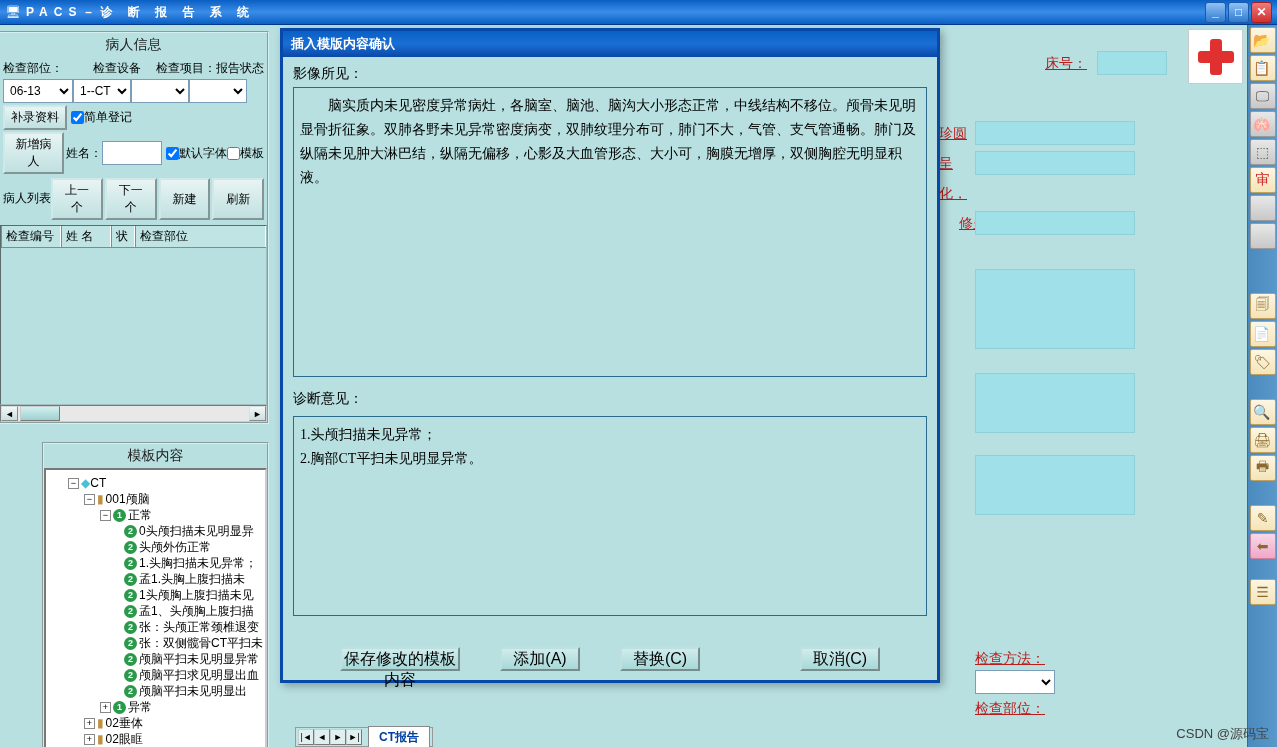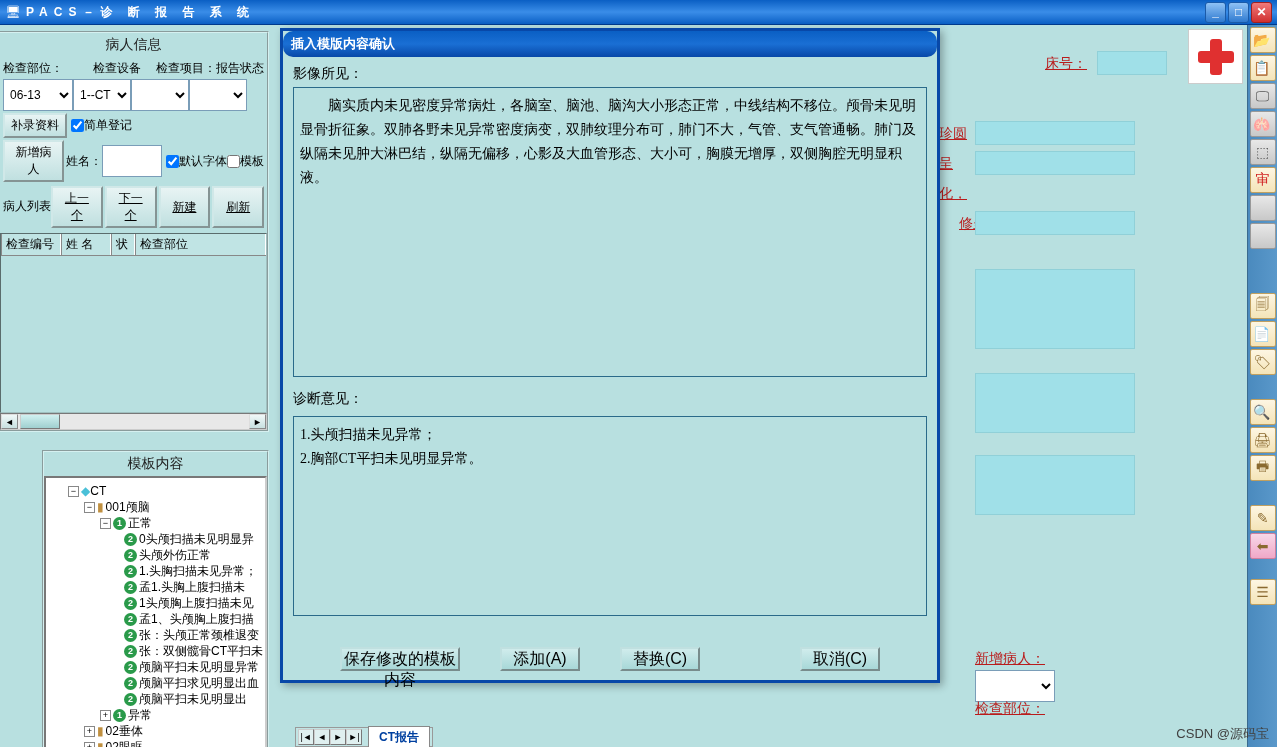--- a/index.html
+++ b/index.html
@@ -16,21 +16,21 @@
 .main { display: flex; height: 722px; }
 
 
 .left-panel { width: 275px; display: flex; flex-direction: column; gap: 18px; padding: 6px; align-items: flex-end; }
 .panel { background: #b8e0e0; border: 2px groove #d5f0f0; }
 .panel-header { text-align: center; padding: 3px; font-size: 14px; color: #222; }
 .patient-info { flex: 0 0 auto; }
 .filters { padding: 3px; }
 .filter-row { display: flex; align-items: center; gap: 0; margin-bottom: 2px; flex-wrap:nowrap; }
 .filter-row label { white-space: nowrap; font-size: 12px; }
-select, input[type=text] { border: 1px solid #7a9db8; background: white; font-size: 12px; height: 32px; padding: 0 2px; }
+select, input[type=text] { border: 1px solid #7a9db8; background: white; font-size: 12px; height: 24px; padding: 0 2px; }
 .small-sel { width: 58px; }
 .btn-classic { background: linear-gradient(to bottom, #e8f4f4, #c0e0e0); border: 2px outset #d0e8e8; padding: 2px 6px; font-size: 12px; cursor: pointer; }
 .nav-buttons { display:flex; gap:2px; margin-top:2px;}
 .nav-buttons .btn-classic { flex:1; }
 
 .table-area { background: #b8e0e0; border: 1px inset #a0c0c0; height: 180px; overflow: auto; }
 .table-header { display: flex; background: #c0e4e4; border-bottom: 1px solid #888; }
 .table-header .th { border-right: 1px solid #fff; border-left:1px solid #888; padding: 2px 4px; font-size: 12px; }
 .scrollbar-h { height: 17px; background: #e8e8e8; border: 1px inset #ccc; display: flex; align-items: center; }
 .scroll-arrow { width: 17px; height: 15px; background: linear-gradient(to bottom, #f0f8f8, #c8e0e0); border: 1px outset #ddd; display:flex; align-items:center; justify-content:center; font-size:9px;}
@@ -51,21 +51,21 @@
 
 .right-toolbar { width: 30px; background: linear-gradient(to right, #4a8abe, #5a98ca); display: flex; flex-direction: column; align-items: center; padding-top: 2px; gap: 2px; border-left:1px solid #3a6a8e;}
 .tool-btn { width: 26px; height: 26px; background: linear-gradient(to bottom, #fdf6e3, #f4e4b8); border: 1px solid #c0a060; border-radius: 2px; cursor: pointer; display:flex; align-items:center; justify-content:center; font-size:14px; color:#8a6a30;}
 .tool-btn.gray { background: linear-gradient(to bottom, #e8e8e8, #c8c8c8); border-color:#999; color:#555;}
 .tool-btn.red { color:#d02020; }
 .tool-btn.pink { background: linear-gradient(to bottom, #f8d8e8, #f0a8c8); border-color:#d0809f;}
 .tool-spacer { height: 40px; }
 
 
 .modal { position: absolute; left: 280px; top: 28px; width: 660px; height: 655px; background: #b8e0e0; border: 3px solid #0848a8; box-shadow: 3px 3px 8px rgba(0,0,0,0.3); z-index: 100; }
-.modal-title { background: linear-gradient(to bottom, #0a5fc4, #1a6fd4, #0848a8); color: white; padding: 4px 8px; font-weight: bold; font-size: 13px; border-radius: 10px; }
+.modal-title { background: linear-gradient(to bottom, #0a5fc4, #1a6fd4, #0848a8); color: white; padding: 4px 8px; font-weight: bold; font-size: 13px; }
 .modal-body { padding: 8px 10px; height: 570px; }
 .modal-section-label { font-size: 14px; color: #000; margin-bottom: 4px; }
 .textarea-box { width: 100%; background: #b8e0e0; border: 1px solid #2a6a8a; padding: 6px; font-size: 14px; line-height: 24px; color: #000; resize: none; font-family: "SimSun"; }
 .ta1 { height: 290px; }
 .ta2 { height: 200px; margin-top:4px;}
 .modal-buttons { display: flex; gap: 40px; justify-content: center; padding: 8px; }
 .modal-btn { width: 120px; height: 24px; background: linear-gradient(to bottom, #d0ecec, #a8d8d8); border: 2px outset #c0e0e0; cursor: pointer; font-size: 16px; margin-top: 12px; }
 .modal-btn.cancel { width: 80px; margin-left: 60px;}
 
 
@@ -126,21 +126,21 @@
           <button class="btn-classic">新增病人</button>
           <label style="margin-left:2px;">姓名：</label>
           <input type="text" style="width: 60px;">
           <input type="checkbox" checked="" style="margin-left: 4px;">
           <label>默认字体</label>
           <input type="checkbox" style="">
           <label>模板</label>
         </div>
         <div class="filter-row">
           <label>病人列表</label>
-          <div class="nav-buttons" style="flex:1;text-decoration:underline;">
+          <div class="nav-buttons" style="flex:1;">
             <button class="btn-classic">上一个</button>
             <button class="btn-classic">下一个</button>
             <button class="btn-classic">新建</button>
             <button class="btn-classic">刷新</button>
           </div>
         </div>
       </div>
       <div class="table-area">
         <div class="table-header">
           <div class="th" style="width:60px">检查编号</div>
@@ -272,21 +272,21 @@
     <div class="bg-field" style="left:700px; top:96px; width:160px;"></div>
     <span class="bg-label" style="left:664px; top:130px;">呈</span>
     <div class="bg-field" style="left:700px; top:126px; width:160px;"></div>
     <span class="bg-label" style="left:664px; top:160px;">化，</span>
     <span class="bg-label" style="left:684px; top:190px;">修呈</span>
     <div class="bg-field" style="left:700px; top:186px; width:160px;"></div>
     <div class="bg-field" style="left:700px; top:244px; width:160px; height:80px;"></div>
     <div class="bg-field" style="left:700px; top:348px; width:160px; height:60px;"></div>
     <div class="bg-field" style="left:700px; top:430px; width:160px; height:60px;"></div>
 
-    <span class="bg-label" style="left:700px; top:625px; font-size:14px;">新增病人：</span>
+    <span class="bg-label" style="left:700px; top:625px; font-size:14px;">检查方法：</span>
     <select class="bottom-select" style="left:700px; top:645px; width:80px;"><option></option></select>
     <span class="bg-label" style="left:700px; top:675px; font-size:14px;">检查部位：</span>
 
     <div class="tab-strip" style="left:20px;">
       <div class="tab-nav">|◄</div>
       <div class="tab-nav">◄</div>
       <div class="tab-nav">►</div>
       <div class="tab-nav">►|</div>
       <div class="tab-active">CT报告</div>
     </div>

